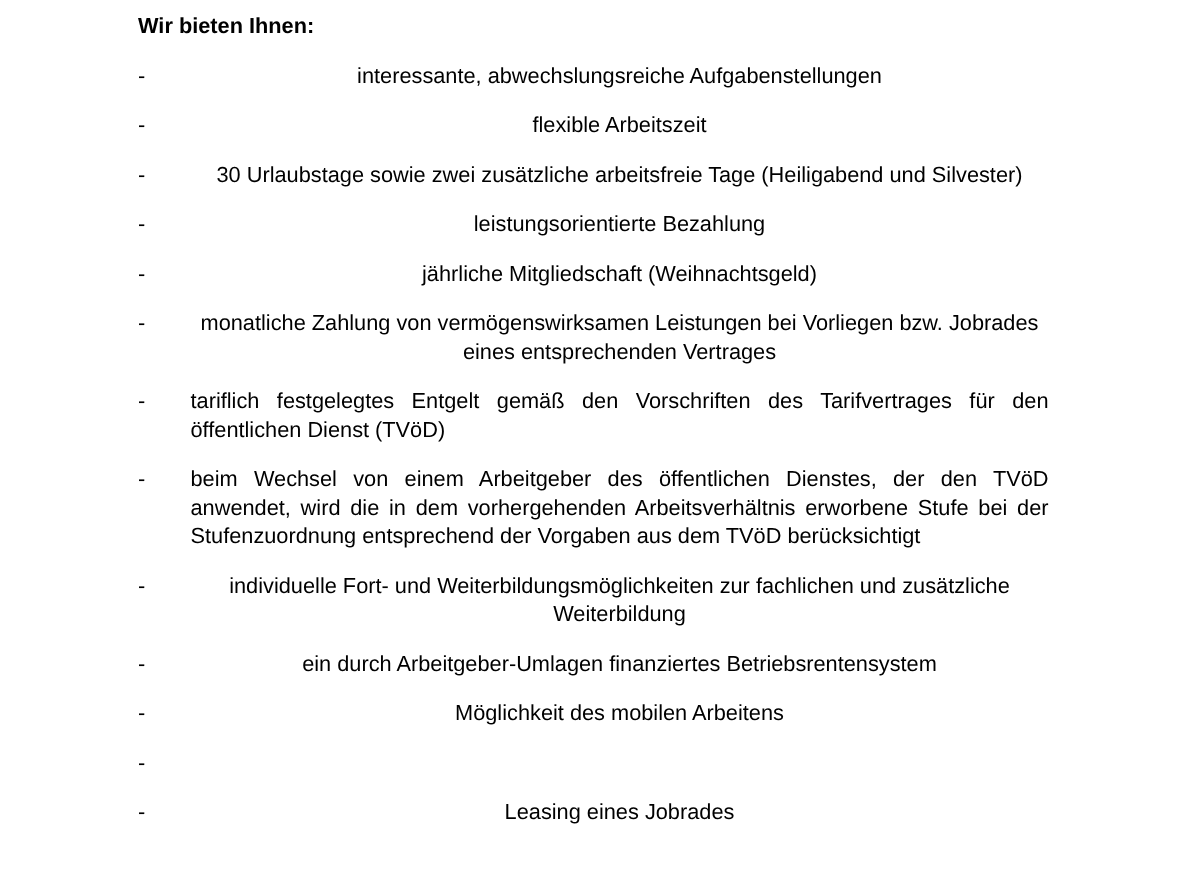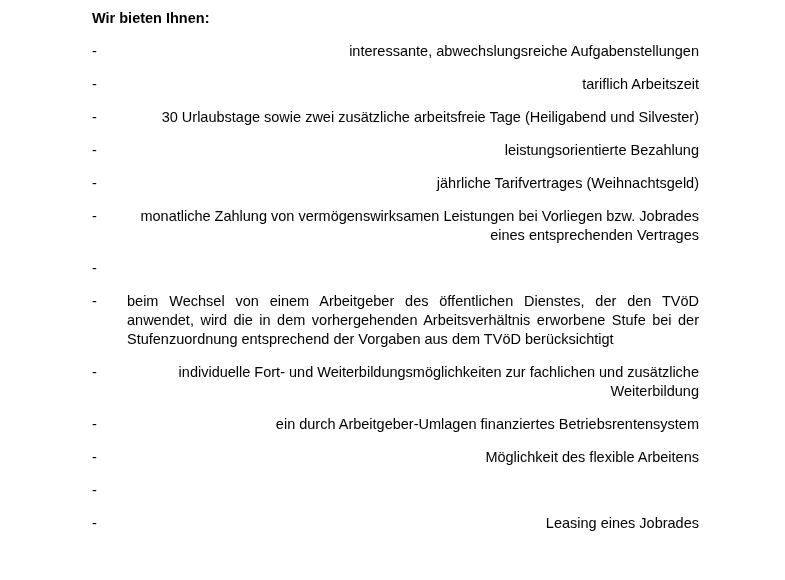--- a/index.html
+++ b/index.html
@@ -25,21 +25,21 @@
     align-items: flex-start;
     margin: 0 0 14px 0;
   }
   .dash {
     flex: 0 0 35px;
     width: 35px;
   }
   .item-text {
     flex: 0 0 572px;
     width: 572px;
-    text-align: right;
+    text-align: center;
   }
   .item-text.justified {
     text-align: justify;
   }
 </style>
 </head>
 <body>
 
 <div class="page">
 
@@ -47,65 +47,66 @@
 
   <div>
 
     <div class="row">
       <span class="dash">-</span>
       <div class="item-text">interessante, abwechslungsreiche Aufgabenstellungen</div>
     </div>
 
     <div class="row">
       <span class="dash">-</span>
-      <div class="item-text">tariflich Arbeitszeit</div>
+      <div class="item-text">flexible Arbeitszeit</div>
     </div>
 
     <div class="row">
       <span class="dash">-</span>
       <div class="item-text">30 Urlaubstage sowie zwei zusätzliche arbeitsfreie Tage (Heiligabend und Silvester)</div>
     </div>
 
     <div class="row">
       <span class="dash">-</span>
       <div class="item-text">leistungsorientierte Bezahlung</div>
     </div>
 
     <div class="row">
       <span class="dash">-</span>
-      <div class="item-text">jährliche Tarifvertrages (Weihnachtsgeld)</div>
+      <div class="item-text">jährliche Mitgliedschaft (Weihnachtsgeld)</div>
     </div>
 
     <div class="row">
       <span class="dash">-</span>
       <div class="item-text">monatliche Zahlung von vermögenswirksamen Leistungen bei Vorliegen bzw. Jobrades eines entsprechenden Vertrages</div>
     </div>
 
     <div class="row">
       <span class="dash">-</span>
+      <div class="item-text justified">tariflich festgelegtes Entgelt gemäß den Vorschriften des Tarifvertrages für den öffentlichen Dienst (TVöD)</div>
     </div>
 
     <div class="row">
       <span class="dash">-</span>
       <div class="item-text justified">beim Wechsel von einem Arbeitgeber des öffentlichen Dienstes, der den TVöD anwendet, wird die in dem vorhergehenden Arbeitsverhältnis erworbene Stufe bei der Stufenzuordnung entsprechend der Vorgaben aus dem TVöD berücksichtigt</div>
     </div>
 
     <div class="row">
       <span class="dash">-</span>
       <div class="item-text">individuelle Fort- und Weiterbildungsmöglichkeiten zur fachlichen und zusätzliche Weiterbildung</div>
     </div>
 
     <div class="row">
       <span class="dash">-</span>
       <div class="item-text">ein durch Arbeitgeber-Umlagen finanziertes Betriebsrentensystem</div>
     </div>
 
     <div class="row">
       <span class="dash">-</span>
-      <div class="item-text">Möglichkeit des flexible Arbeitens</div>
+      <div class="item-text">Möglichkeit des mobilen Arbeitens</div>
     </div>
 
     <div class="row">
       <span class="dash">-</span>
     </div>
 
     <div class="row">
       <span class="dash">-</span>
       <div class="item-text">Leasing eines Jobrades</div>
     </div>

